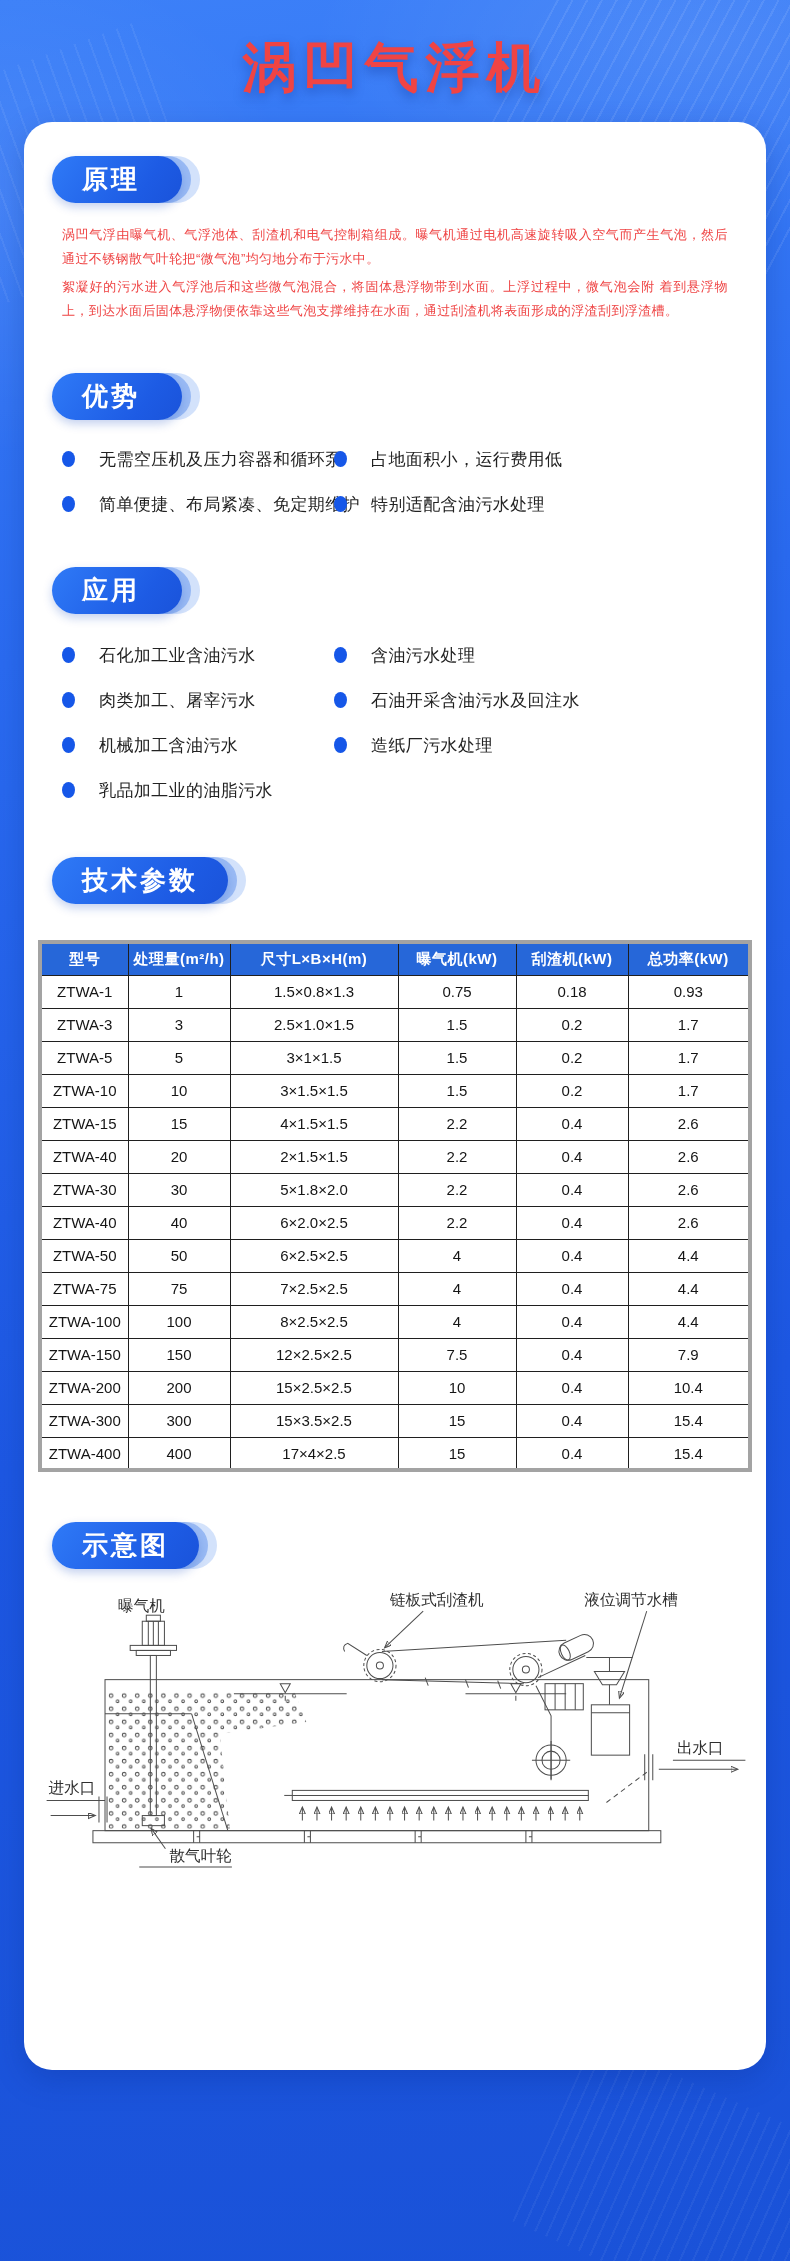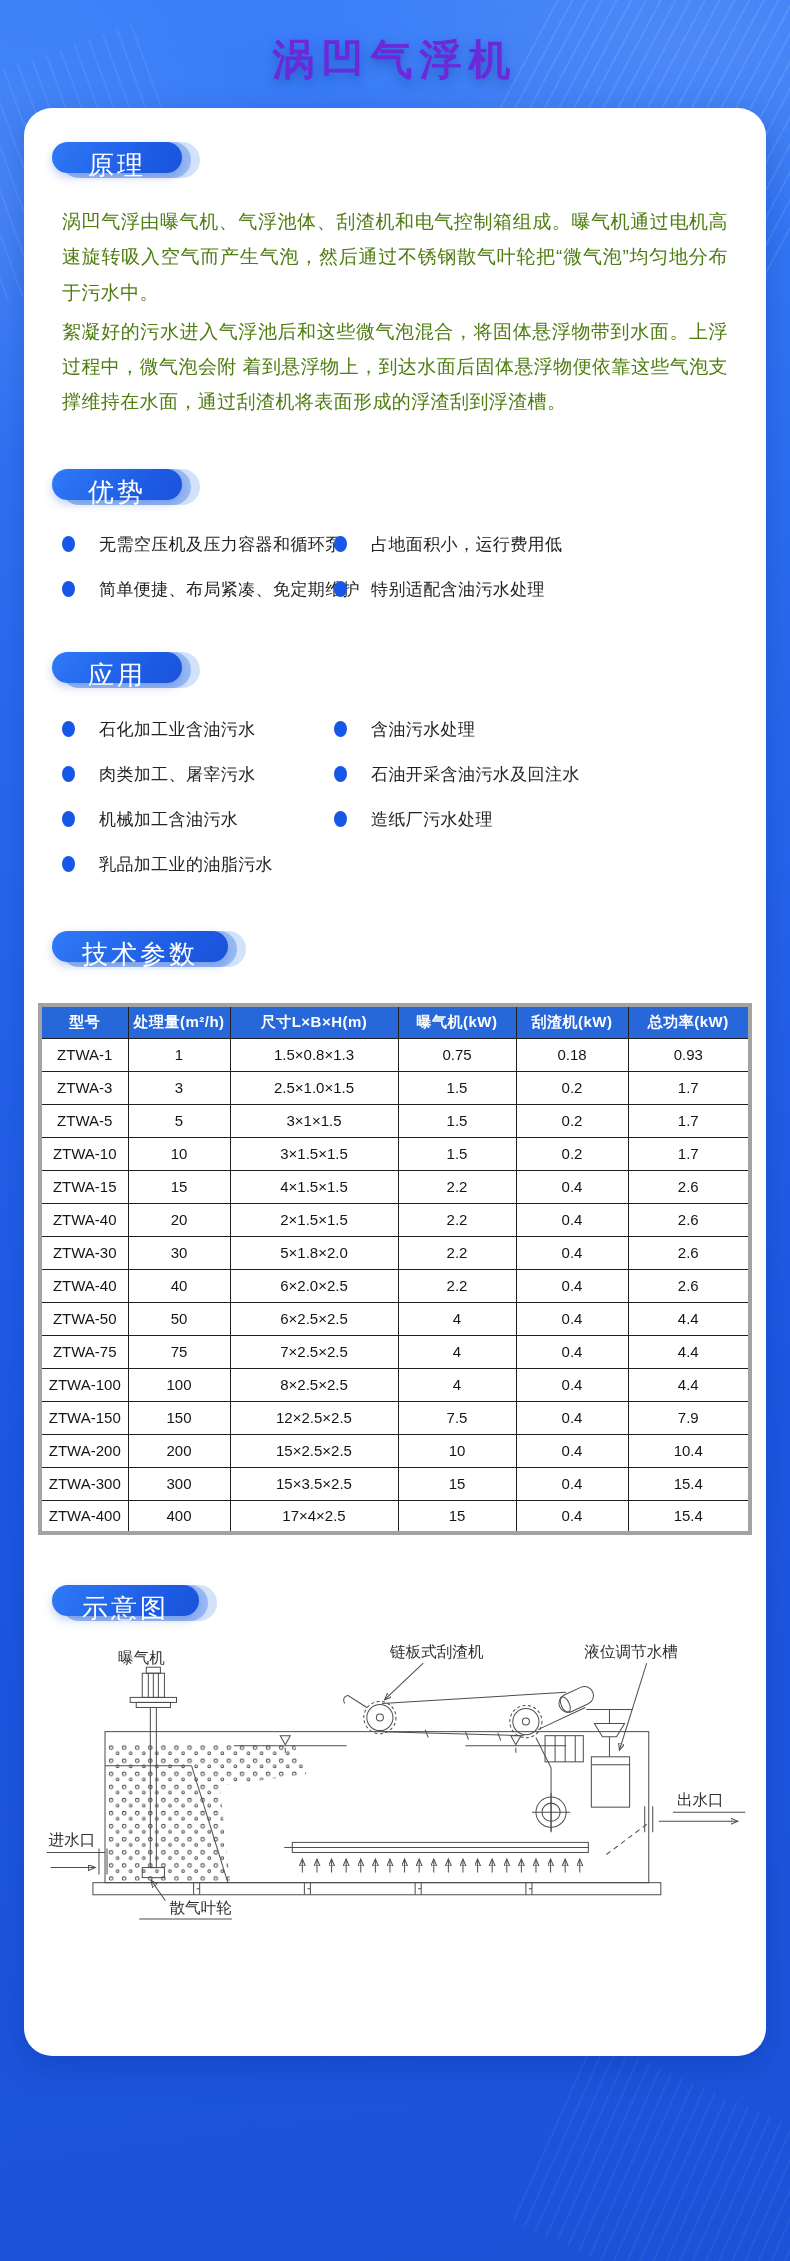--- a/index.html
+++ b/index.html
@@ -35,47 +35,47 @@
   .logo-zh{
     font-size:37px;font-weight:900;color:#3b3b3b;letter-spacing:3px;line-height:1.05;
     text-shadow:-2px -2px 0 #fff,2px -2px 0 #fff,-2px 2px 0 #fff,2px 2px 0 #fff,0 -2px 0 #fff,0 2px 0 #fff,-2px 0 0 #fff,2px 0 0 #fff;
   }
   .logo-en{
     margin-top:4px;background:#1e61dd;border:2px solid #fff;border-radius:5px;
     color:#fff;font-size:10.5px;font-weight:700;letter-spacing:2.4px;padding:2px 8px;line-height:1.2;
     white-space:nowrap;
   }
   .page-title{
-    margin-top:16px;color:#6d28d9;font-size:42px;font-weight:900;letter-spacing:7px;
+    margin-top:16px;color:#ef4444;font-size:54px;font-weight:900;letter-spacing:7px;
     text-shadow:0 5px 12px rgba(3,32,120,.35);line-height:1.15;
   }
 
   
   .card{
     position:relative;margin:24px 24px 0;background:#fff;border-radius:28px;
     height:1948px;padding-top:34px;overflow:hidden;
     box-shadow:0 10px 30px rgba(6,40,130,.25);
   }
 
   
   .badge{position:relative;display:inline-block;margin-left:28px;}
   .badge::before{content:"";position:absolute;inset:0;transform:translateX(18px);
     background:var(--badge-echo);border-radius:25px;}
   .badge::after{content:"";position:absolute;inset:0;transform:translateX(9px);
     background:var(--badge-echo-mid);border-radius:25px;opacity:.85;}
   .badge .badge-label{
-    position:relative;z-index:2;display:inline-block;min-width:130px;text-align:center;
-    padding:0 30px;height:31px;line-height:47px;border-radius:25px;
+    position:relative;z-index:2;display:inline-block;min-width:130px;
+    padding:0 30px;height:47px;line-height:47px;border-radius:25px;
     background:linear-gradient(125deg,#2f7af7 0%,#1d5be4 70%,#1a53da 100%);
-    color:#fff;font-size:26px;font-weight:400;letter-spacing:3px;
+    color:#fff;font-size:26px;font-weight:700;letter-spacing:3px;
     box-shadow:0 4px 10px rgba(20,70,190,.25);
   }
 
   
-  .principle-text{margin:26px 38px 0;color:#4d7c0f;font-size:19px;line-height:1.85;letter-spacing:.4px;text-align:justify;}
+  .principle-text{margin:20px 38px 0;color:#ef4444;font-size:13px;line-height:1.85;letter-spacing:.4px;text-align:justify;}
   .principle-text p{margin:0 0 4px;}
 
   
   .bullet-grid{display:grid;margin:24px 38px 0;grid-template-columns:250px auto;column-gap:22px;row-gap:15px;justify-content:start;}
   .bullet-grid.apps{margin-top:26px;}
   .li{display:flex;align-items:center;gap:24px;min-height:30px;}
   .dot{width:13px;height:16px;border-radius:50%;background:var(--bullet);flex:0 0 auto;}
   .li-t{color:#222;font-size:17px;letter-spacing:.4px;white-space:nowrap;}
 
   .sp-adv{margin-top:46px;}

